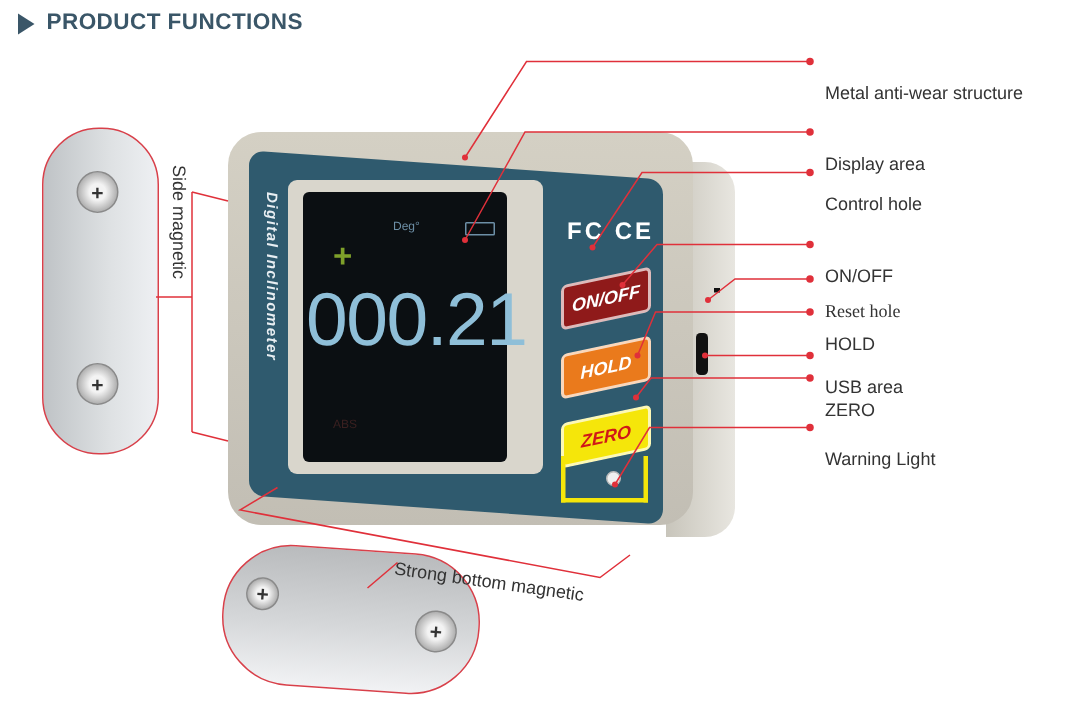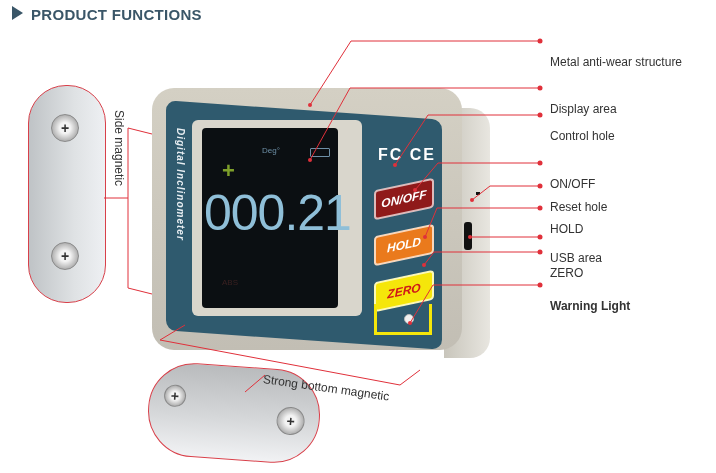--- a/index.html
+++ b/index.html
@@ -1,17 +1,17 @@
 <!DOCTYPE html>
 <html><head>
   <meta charset="utf-8">
   <style>
     html, body { margin: 0; padding: 0; }
     body { width: 716px; height: 473px; background: #ffffff; position: relative; overflow: hidden; font-family: "Liberation Sans", sans-serif; }
-    .heading { position: absolute; left: 12px; top: 6px; display: flex; align-items: flex-start; gap: 8px; }
+    .heading { position: absolute; left: 12px; top: 6px; display: flex; align-items: flex-end; gap: 8px; }
     .heading .tri { width: 0; height: 0; border-top: 7px solid transparent; border-bottom: 7px solid transparent; border-left: 11px solid #3a5668; }
     .heading .txt { font-weight: bold; font-size: 15px; color: #3a5668; letter-spacing: 0.3px; }
 
     svg.overlay { position: absolute; left: 0; top: 0; }
 
     .label { position: absolute; font-size: 12px; color: #333; white-space: nowrap; margin-top: 21px; }
 
     
     .device { position: absolute; left: 152px; top: 88px; width: 310px; height: 270px; }
     .body-shell { position: absolute; left: 0; top: 0; width: 310px; height: 262px; background: linear-gradient(180deg,#d4d0c4,#c2beb4); border-radius: 22px; }
@@ -124,17 +124,17 @@
     <circle cx="470" cy="237" r="2"></circle>
       <circle cx="424" cy="265" r="2"></circle>
       <circle cx="410" cy="323" r="2"></circle>
   </g>
 </svg>
 
 <div class="label" style="left:550px;top:34px;">Metal anti-wear structure</div>
 <div class="label" style="left:550px;top:81px;">Display area</div>
 <div class="label" style="left:550px;top:108px;">Control hole</div>
 <div class="label" style="left:550px;top:156px;">ON/OFF</div>
-<div class="label" style="left:550px;top:179px;">Reset hole</div>
+<div class="label" style="left:550px;top:179px;font-family:Liberation Serif, serif;">Reset hole</div>
 <div class="label" style="left:550px;top:201px;">HOLD</div>
 <div class="label" style="left:550px;top:230px;">USB area</div>
 <div class="label" style="left:550px;top:245px;">ZERO</div>
-<div class="label" style="left:550px;top:278px;font-weight:bold;">Warning Light</div>
+<div class="label" style="left:550px;top:278px;">Warning Light</div>
 
 </body></html>

